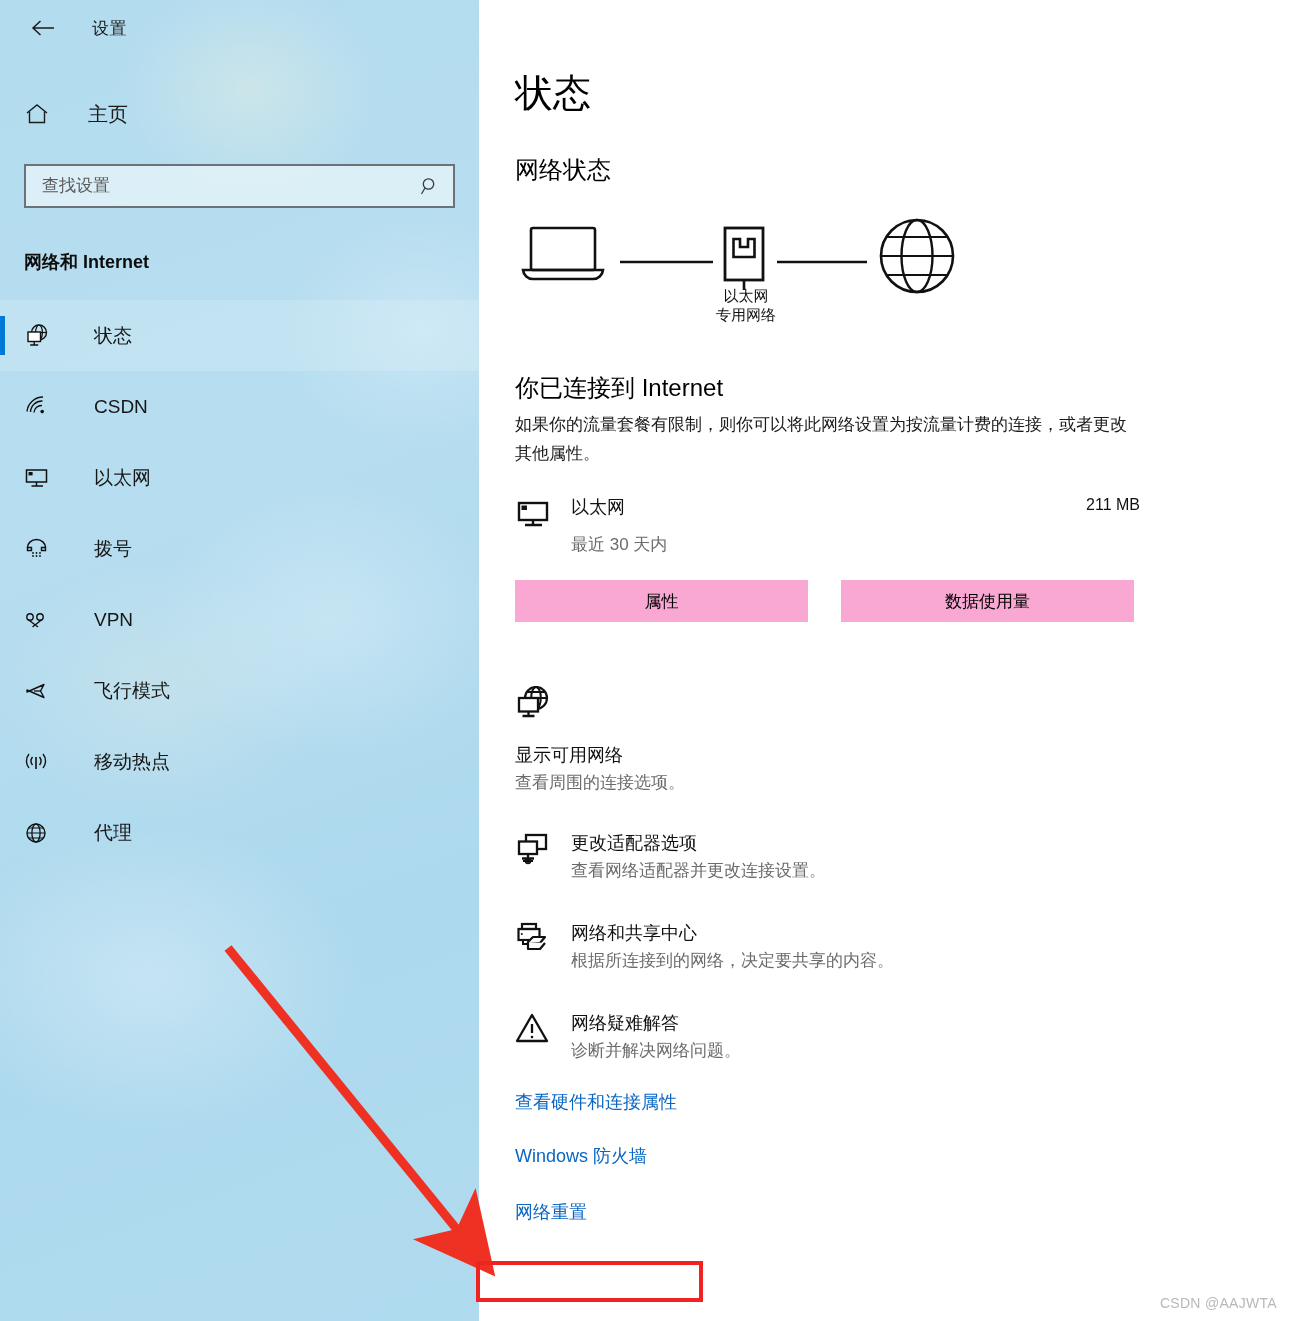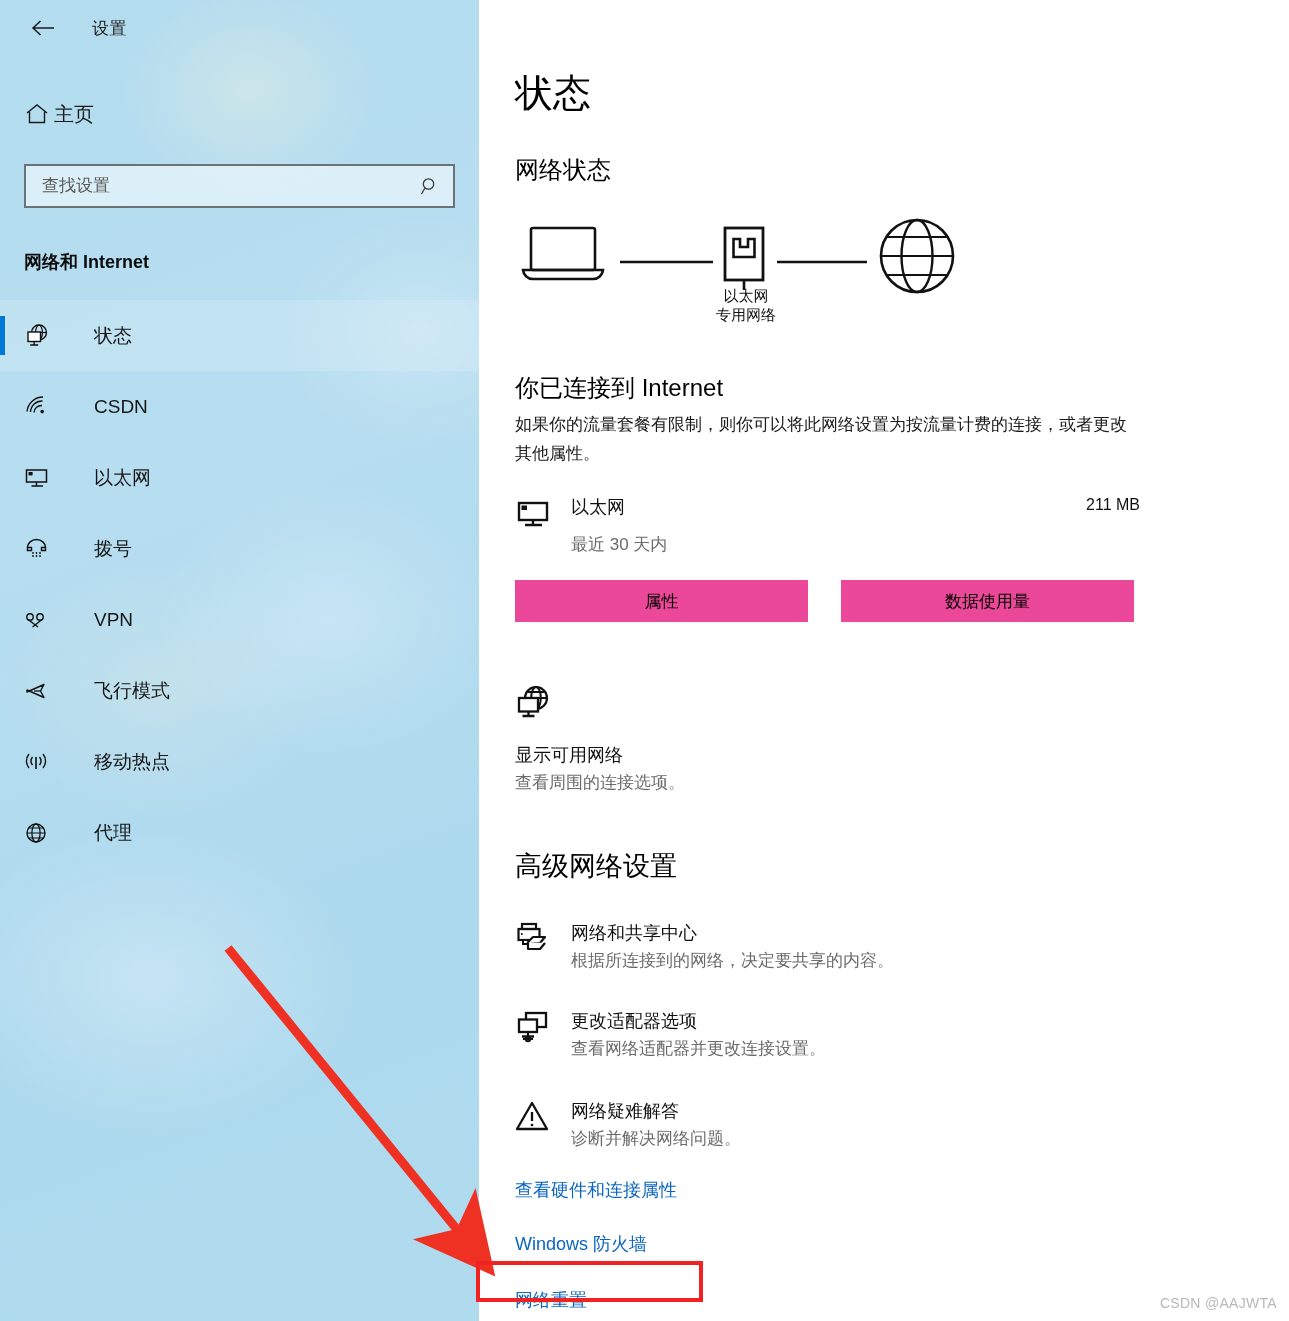--- a/index.html
+++ b/index.html
@@ -65,20 +65,21 @@
     align-items: center;
     padding: 0 0 0 24px;
     height: 52px;
     margin-top: 32px;
     cursor: pointer;
   }
   .home-row .ic { width: 30px; display: flex; align-items: center; }
   .home-label {
     font-size: 20px;
     color: #1b1b1b;
+    margin-left: 34px;
     font-family: Liberation Serif, serif;
   }
 
   .search-wrap {
     margin: 24px 24px 0 24px;
     height: 44px;
     background: rgba(255,255,255,0.52);
     border: 2px solid #6c7378;
     box-sizing: border-box;
     display: flex;
@@ -212,21 +213,21 @@
   .conn-amount { font-size: 16px; color: #111; padding-top: 2px; }
 
   .btn-row {
     display: flex;
     gap: 33px;
     margin-top: 22px;
   }
   .btn {
     width: 293px;
     height: 42px;
-    background: #ec4899;
+    background: #f9a8d4;
     border: none;
     font-family: inherit;
     font-size: 17px;
     color: #000;
     cursor: pointer;
   }
 
   .link-item {
     display: flex;
     align-items: flex-start;
@@ -500,52 +501,51 @@
             <rect x="4" y="12" width="19" height="13.5" fill="#fff" stroke="#111" stroke-width="2.3"></rect>
             <path d="M13.5 25.5 V30 M7.5 30 H19.5" stroke="#111" stroke-width="2.3"></path>
           </svg>
         </span>
         <span>
           <div class="li-title">显示可用网络</div>
           <div class="li-sub">查看周围的连接选项。</div>
         </span>
       </div>
 
-      <h2 class="h2-adv">高级网络设置</h2>
+
+      <div class="link-item" style="margin-top:34px;">
+        <span class="li-ic">
+          <svg width="40" height="36" viewBox="0 0 40 36">
+            <rect x="11" y="3" width="20" height="14" fill="none" stroke="#111" stroke-width="2.3"></rect>
+            <rect x="4" y="9.5" width="18" height="12.5" fill="#fff" stroke="#111" stroke-width="2.3"></rect>
+            <path d="M13 22 V26.5 M7 26.5 H19" stroke="#111" stroke-width="2.3"></path>
+            <path d="M13 29 h-5 m5 0 h5" stroke="#111" stroke-width="2.1"></path>
+            <circle cx="13" cy="29" r="2.2" fill="none" stroke="#111" stroke-width="2"></circle>
+          </svg>
+        </span>
+        <span>
+          <div class="li-title">更改适配器选项</div>
+          <div class="li-sub">查看网络适配器并更改连接设置。</div>
+        </span>
+      </div>
 
       <div class="link-item" style="margin-top:36px;">
         <span class="li-ic">
           <svg width="40" height="38" viewBox="0 0 40 38">
             <rect x="7" y="2" width="14" height="5" fill="none" stroke="#111" stroke-width="2.2"></rect>
             <rect x="3.5" y="7" width="21" height="11" fill="none" stroke="#111" stroke-width="2.2"></rect>
             <rect x="8" y="18" width="12" height="4" fill="#fff" stroke="#111" stroke-width="2"></rect>
             <circle cx="6.8" cy="12" r="1" fill="#111"></circle>
             <path d="M13 20 L18 15 l12 0 l-5 6 l-12 0 z" fill="#fff" stroke="#111" stroke-width="2.2" stroke-linejoin="round"></path>
             <path d="M13 20 v7 h12 l5 -6 v-0" fill="#fff" stroke="#111" stroke-width="2.2" stroke-linejoin="round"></path>
           </svg>
         </span>
         <span>
           <div class="li-title">网络和共享中心</div>
           <div class="li-sub">根据所连接到的网络，决定要共享的内容。</div>
-        </span>
-      </div>
-
-      <div class="link-item" style="margin-top:34px;">
-        <span class="li-ic">
-          <svg width="40" height="36" viewBox="0 0 40 36">
-            <rect x="11" y="3" width="20" height="14" fill="none" stroke="#111" stroke-width="2.3"></rect>
-            <rect x="4" y="9.5" width="18" height="12.5" fill="#fff" stroke="#111" stroke-width="2.3"></rect>
-            <path d="M13 22 V26.5 M7 26.5 H19" stroke="#111" stroke-width="2.3"></path>
-            <path d="M13 29 h-5 m5 0 h5" stroke="#111" stroke-width="2.1"></path>
-            <circle cx="13" cy="29" r="2.2" fill="none" stroke="#111" stroke-width="2"></circle>
-          </svg>
-        </span>
-        <span>
-          <div class="li-title">更改适配器选项</div>
-          <div class="li-sub">查看网络适配器并更改连接设置。</div>
         </span>
       </div>
 
       <div class="link-item" style="margin-top:36px;">
         <span class="li-ic">
           <svg width="40" height="36" viewBox="0 0 40 36">
             <path d="M17 3 L32 29 H2 Z" fill="none" stroke="#111" stroke-width="2.3" stroke-linejoin="round"></path>
             <path d="M17 12 V21" stroke="#111" stroke-width="2.3"></path>
             <circle cx="17" cy="25" r="1.3" fill="#111"></circle>
           </svg>

